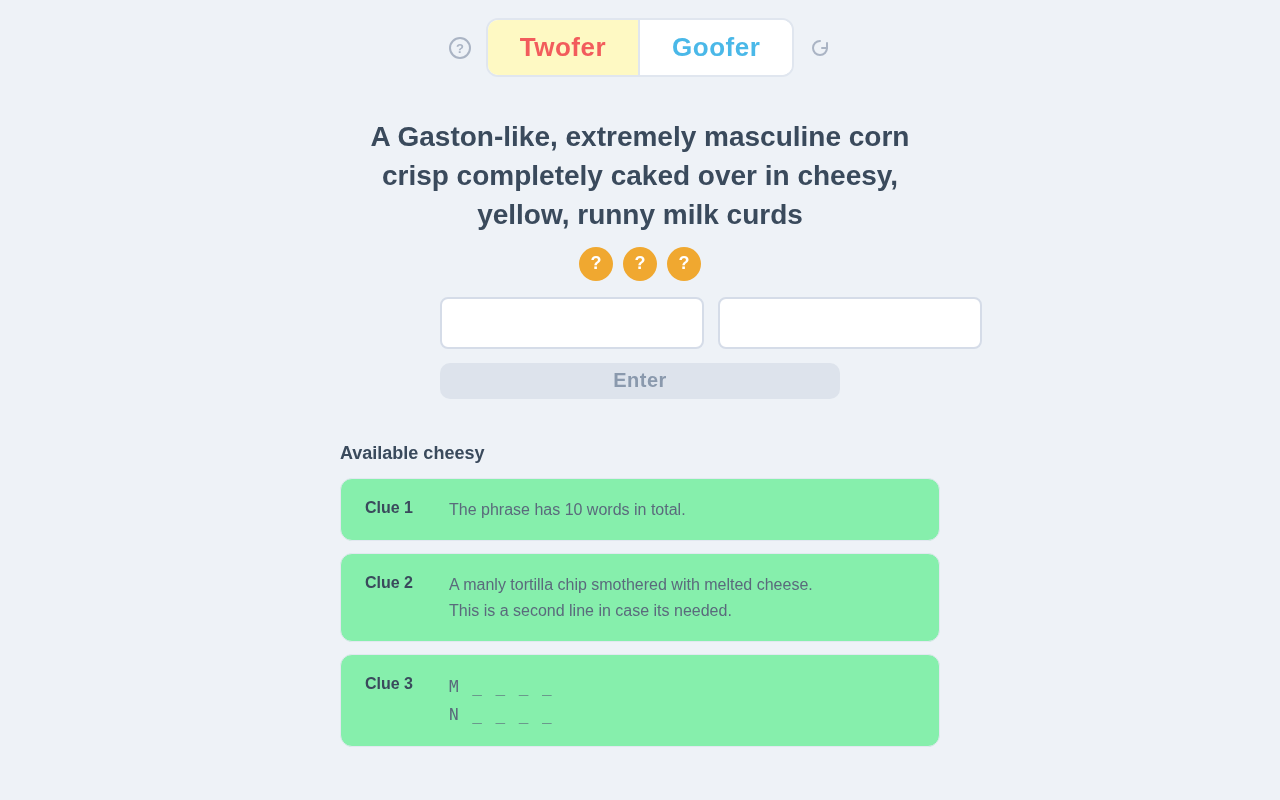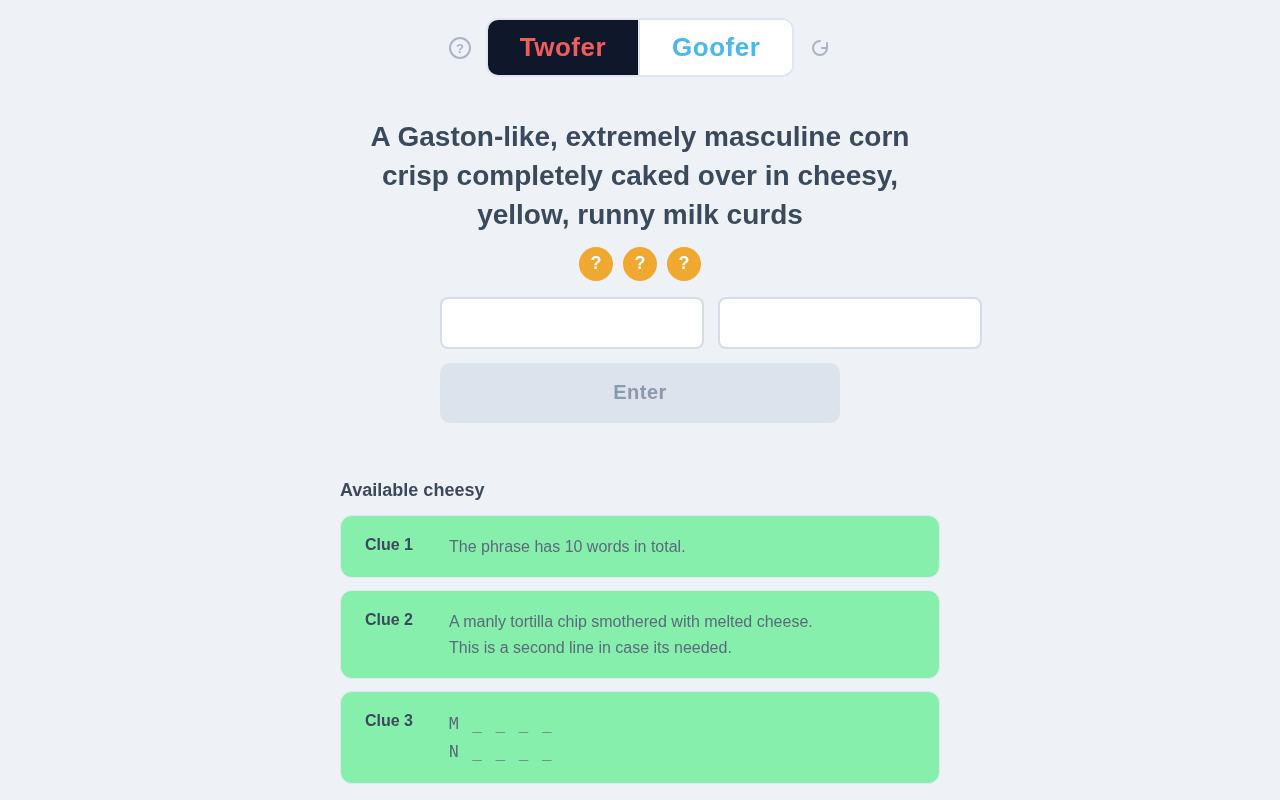--- a/index.html
+++ b/index.html
@@ -65,21 +65,21 @@
       border-radius: 12px;
       overflow: hidden;
       background: #fff;
     }
 
     .tab-twofer {
       padding: 12px 32px;
       font-size: 26px;
       font-weight: 700;
       color: #f25c5c;
-      background: #0f172a;
+      background: #fef9c3;
       border: none;
       cursor: pointer;
       border-right: 2px solid #e0e6ef;
       font-family: inherit;
       letter-spacing: 0.5px;
     }
 
     .tab-goofer {
       padding: 12px 32px;
       font-size: 26px;
@@ -150,31 +150,31 @@
       font-size: 18px;
       padding: 0 14px;
       color: #3a4a5c;
       outline: none;
       font-family: inherit;
     }
 
     
     .enter-button {
       width: 400px;
-      height: 60px;
+      height: 36px;
       border-radius: 10px;
       border: none;
       background: #dde3ec;
       color: #8a99ad;
       font-size: 20px;
       font-weight: 600;
       cursor: pointer;
       font-family: inherit;
       letter-spacing: 0.5px;
-      margin-bottom: 57px;
+      margin-bottom: 44px;
     }
 
     
     .clues-section {
       width: 600px;
     }
 
     .clues-heading {
       font-size: 18px;
       font-weight: 700;

